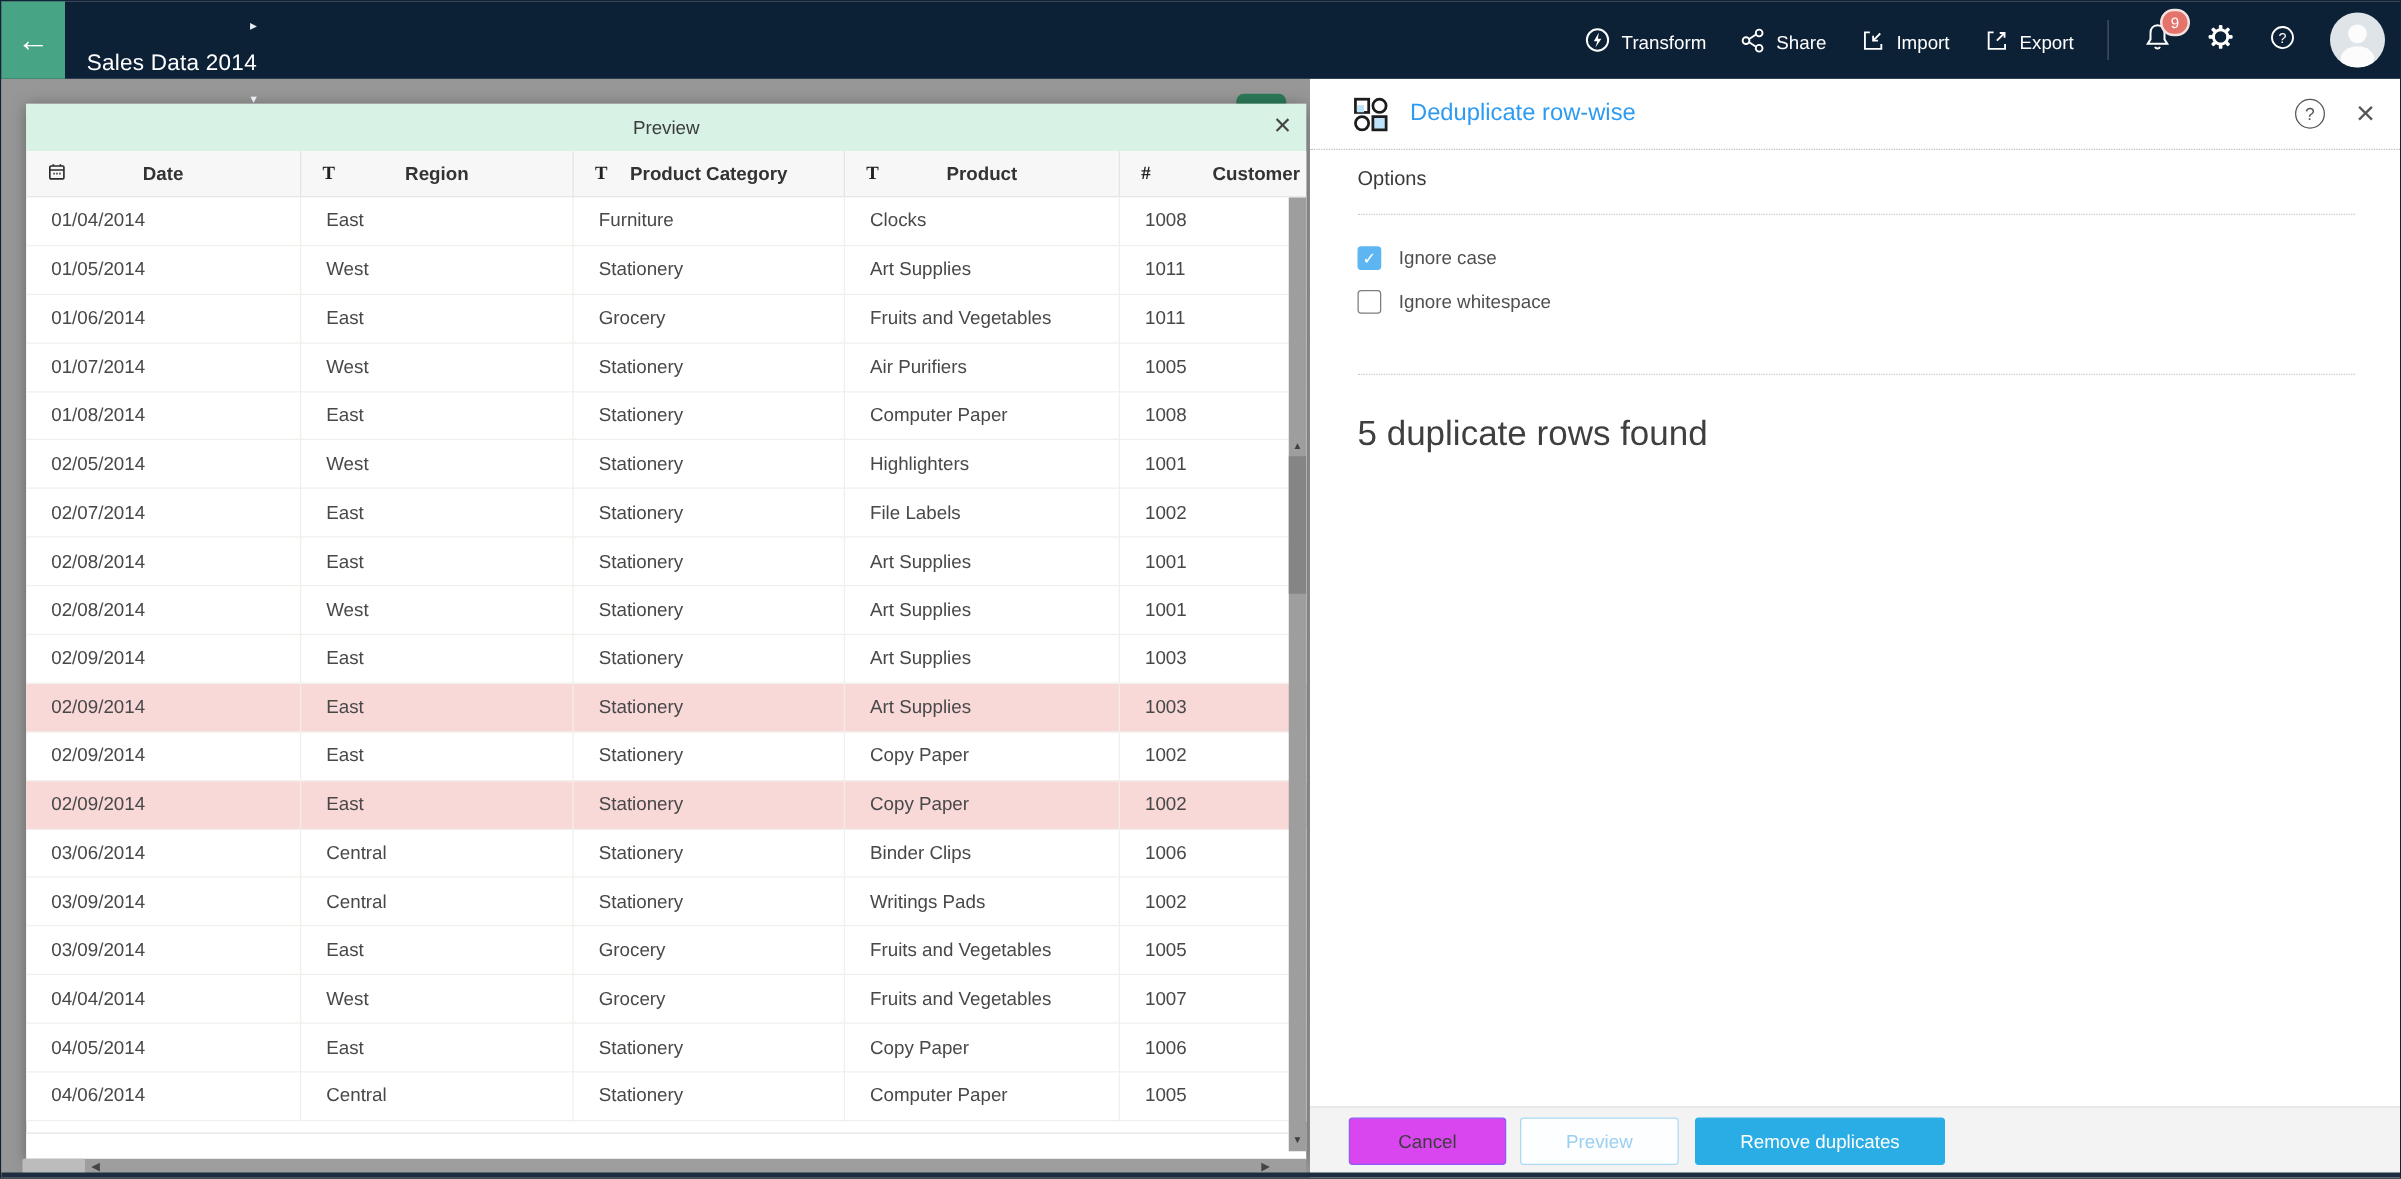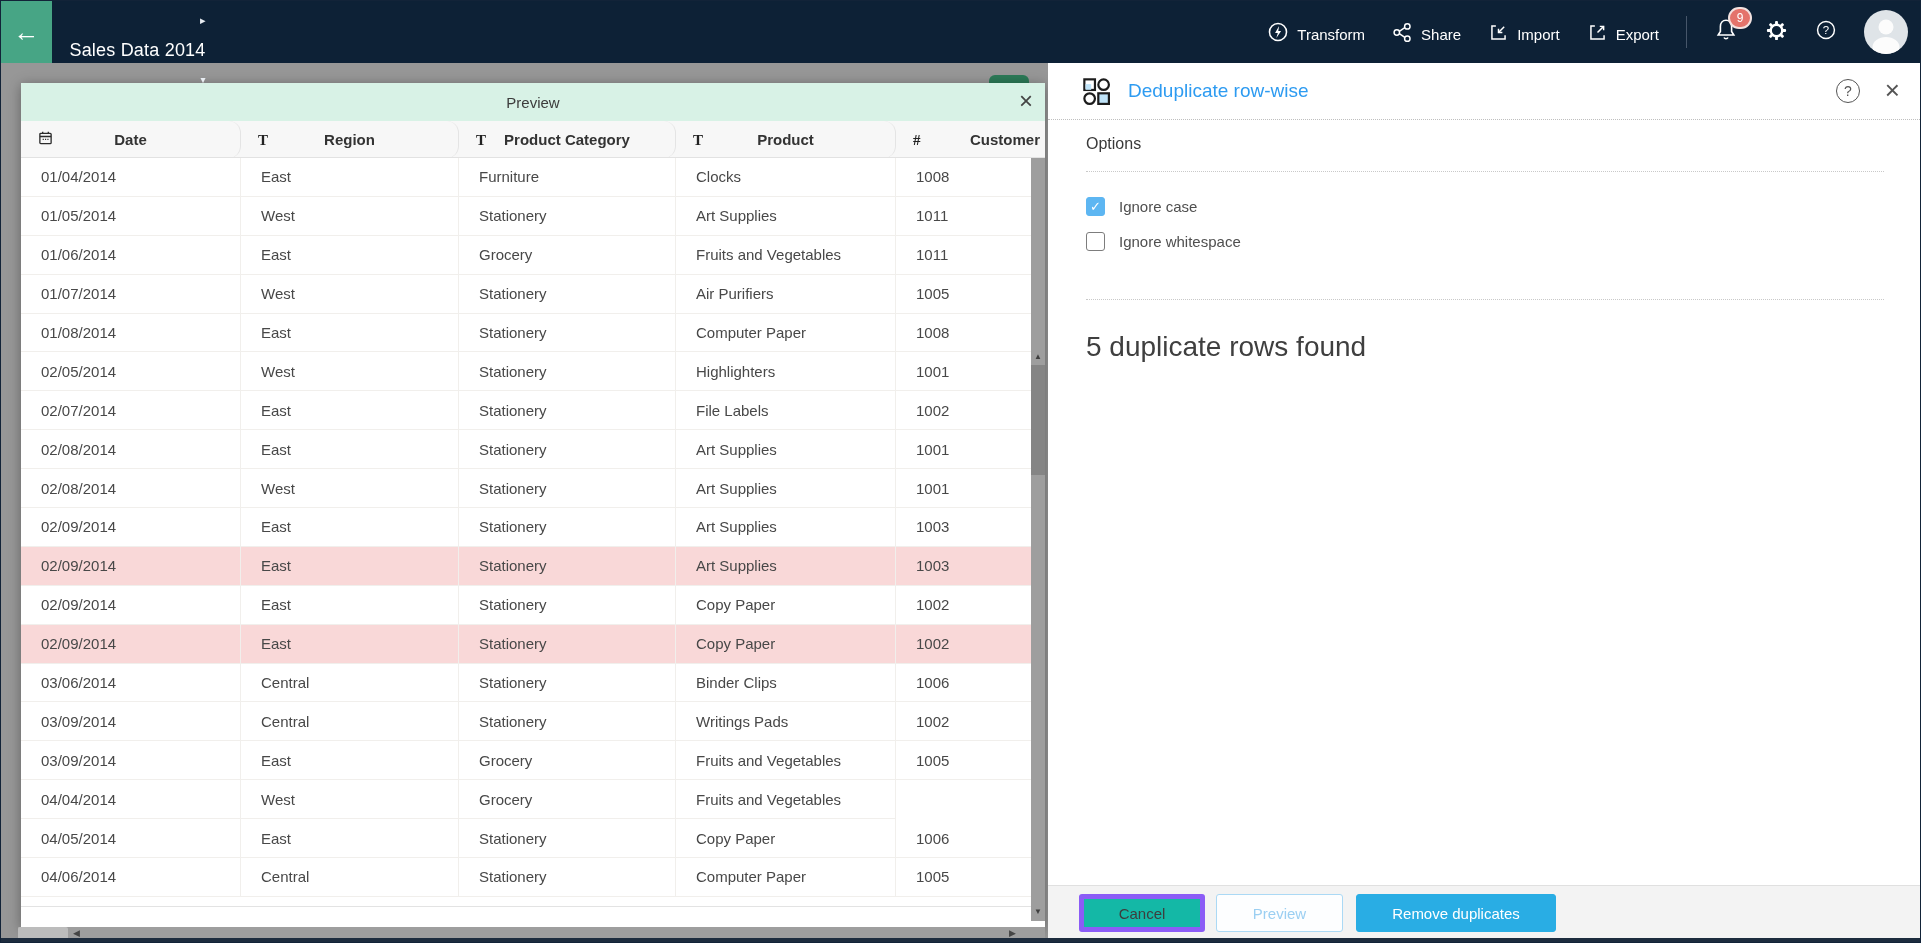--- a/index.html
+++ b/index.html
@@ -23,21 +23,21 @@
   .avatar{width:44px;height:44px;border-radius:50%;background:#dfe4e8;overflow:hidden;display:flex;align-items:flex-start;justify-content:center;cursor:pointer;}
   
   .backdrop{position:absolute;left:0;top:62px;width:1047px;height:881px;background:#979797;}
   
   .green-nub{position:absolute;left:988px;top:74px;width:40px;height:18px;background:#2c7a57;border-radius:6px;z-index:4;}
   .preview-panel{position:absolute;left:20px;top:82px;width:1024px;height:845px;background:#fff;z-index:5;box-shadow:0 2px 12px rgba(0,0,0,.35);overflow:hidden;}
   .preview-header{position:absolute;left:0;top:0;width:100%;height:38px;background:#d8f2e6;display:flex;align-items:center;justify-content:center;}
   .preview-title{font-size:15px;color:#3c3c3c;}
   .preview-close{position:absolute;right:12px;top:4px;font-size:24px;color:#444;cursor:pointer;line-height:28px;}
   .thead{position:absolute;left:0;top:38px;width:1100px;height:37px;background:#f7f7f7;border-bottom:1px solid #e2e2e2;display:flex;}
-  .th{position:relative;height:37px;border-right:1px solid #e4e4e4;display:flex;align-items:center;justify-content:center;font-size:15px;font-weight:700;color:#333;cursor:pointer;border-radius:12px;}
+  .th{position:relative;height:37px;border-right:1px solid #e4e4e4;display:flex;align-items:center;justify-content:center;font-size:15px;font-weight:700;color:#333;cursor:pointer;}
   .ticon{position:absolute;left:17px;top:50%;transform:translateY(-50%);font-family:"Liberation Serif","DejaVu Serif",serif;font-weight:700;font-size:15px;color:#222;}
   .tbody{position:absolute;left:0;top:75px;width:1100px;}
   .trow{display:flex;height:38.9px;background:#fff;}
   .trow.dup{background:#f9d8d8;}
   .td{height:38.9px;border-right:1px solid #f1efec;border-bottom:1px solid #f1efec;display:flex;align-items:center;padding-left:20px;font-size:15px;color:#484848;white-space:nowrap;overflow:hidden;}
   .c0{width:220px;} .c1{width:218px;} .c2{width:217px;} .c3{width:220px;} .c4{width:218px;border-right:none;}
   .hstrip{position:absolute;left:0;top:823px;width:1010px;height:22px;background:#fff;border-top:1px solid #e3e3e3;}
   .vscroll{position:absolute;left:1010px;top:75px;width:14px;height:763px;background:#9e9e9e;z-index:6;cursor:pointer;}
   .vthumb{position:absolute;left:0;top:136px;width:14px;height:110px;background:#858585;}
   .varrow{position:absolute;left:0;width:14px;text-align:center;font-size:8px;color:#3f3f3f;line-height:12px;}
@@ -55,21 +55,21 @@
   .sp-close{position:absolute;right:22px;top:12px;font-size:26px;color:#555;cursor:pointer;}
   .sp-options-label{position:absolute;left:38px;top:72px;font-size:16px;color:#393939;}
   .dotline{position:absolute;left:38px;width:798px;border-top:1px dotted #c9c9c9;}
   .optrow{position:absolute;left:38px;display:flex;align-items:center;gap:14px;cursor:pointer;}
   .cb{width:19px;height:19px;border:1.5px solid #7d7d7d;border-radius:3px;background:#fff;display:flex;align-items:center;justify-content:center;font-size:13px;color:#fff;}
   .optrow.checked .cb{background:#5db6f2;border-color:#5db6f2;}
   .cblabel{font-size:15px;color:#4f4f4f;}
   .result-text{position:absolute;left:38px;top:268px;font-size:28px;color:#3f3f3f;}
   .sp-footer{position:absolute;left:0;top:822px;width:874px;height:53px;background:#f3f3f3;border-top:1px solid #e0e0e0;}
   .btn{position:absolute;top:8px;height:38px;border-radius:3px;font-size:15px;display:flex;align-items:center;justify-content:center;cursor:pointer;font-family:inherit;}
-  .btn-cancel{left:31px;width:126px;background:#14b8a6;border:5px solid #8b5cf6;color:#3d3d3d;}
+  .btn-cancel{left:31px;width:126px;background:#d946ef;border:1px solid #8b5cf6;color:#3d3d3d;}
   .btn-preview{left:168px;width:127px;background:#fdfeff;border:1px solid #abd9f5;color:#9bcff2;}
   .btn-remove{left:308px;width:200px;background:#29ade4;border:1px solid #29ade4;color:#fff;}
 </style>
 </head>
 <body>
 
 <div id="app">
 
   <div class="navbar">
     <div class="back-btn">←</div>
@@ -319,20 +319,21 @@
           <div class="td c1">East</div>
           <div class="td c2">Grocery</div>
           <div class="td c3">Fruits and Vegetables</div>
           <div class="td c4">1005</div>
         </div>
         <div class="trow">
           <div class="td c0">04/04/2014</div>
           <div class="td c1">West</div>
           <div class="td c2">Grocery</div>
           <div class="td c3">Fruits and Vegetables</div>
+          <div class="td c4">1007</div>
         </div>
         <div class="trow">
           <div class="td c0">04/05/2014</div>
           <div class="td c1">East</div>
           <div class="td c2">Stationery</div>
           <div class="td c3">Copy Paper</div>
           <div class="td c4">1006</div>
         </div>
         <div class="trow">
           <div class="td c0">04/06/2014</div>

